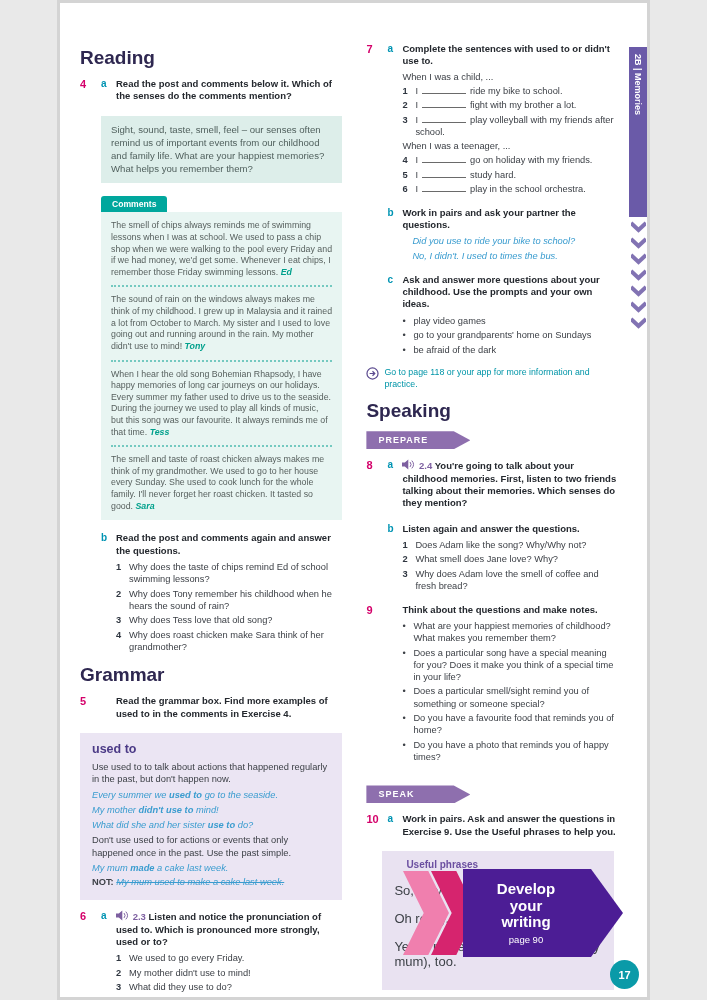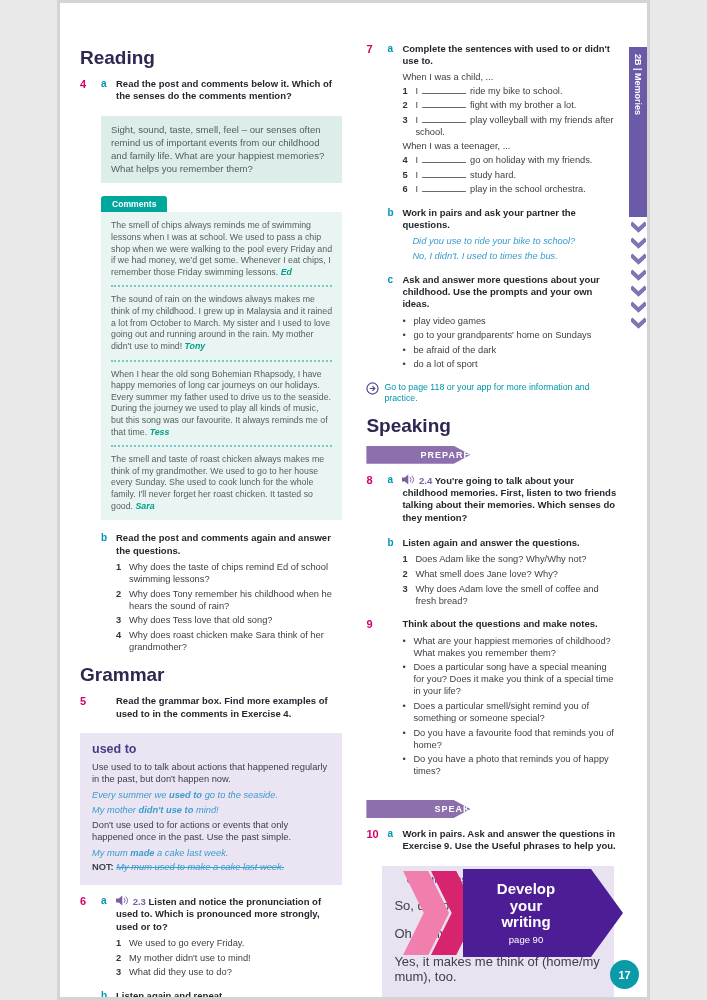--- a/index.html
+++ b/index.html
@@ -44,21 +44,21 @@
   .gb-not .not-lab{font-weight:bold;color:#3d4147;}
   .strike{color:#3a9ccf;font-style:italic;text-decoration:line-through;}
 
   .audio-num{color:#7d5fa0;font-weight:bold;white-space:nowrap;}
   .audio-icon svg{vertical-align:-1px;}
 
   .goto{display:flex;align-items:flex-start;gap:5px;color:#0095a8;font-size:8.8px;margin:4px 0 10px;line-height:1.3;}
 
   .banner{width:104px;height:18px;background:#8e6fae;color:#fff;font-size:9px;font-weight:bold;
           letter-spacing:1px;line-height:18px;padding-left:12px;box-sizing:border-box;
-          clip-path:polygon(0 0,84% 0,100% 50%,84% 100%,0 100%);margin:2px 0 10px;text-align:right;}
+          clip-path:polygon(0 0,84% 0,100% 50%,84% 100%,0 100%);margin:2px 0 10px;}
   .banner.speak{margin-top:20px;}
 
   .useful{background:#e9e2f1;padding:8px 12px;margin:6px 0 10px 16px;width:232px;box-sizing:border-box;}
   .useful-title{color:#6b4fa0;font-weight:bold;font-size:10px;margin:0 12px 4px;}
   .useful p{font-size:13px;color:#3d4147;margin:13px 0;}
 
   .develop{position:absolute;right:24px;bottom:40px;display:flex;align-items:center;}
   .chev{height:84px;}
   .chev1{width:46px;background:#f07fae;clip-path:polygon(0 0,55% 0,100% 50%,55% 100%,0 100%,45% 50%);margin-right:-18px;}
   .chev2{width:46px;background:#d6246e;clip-path:polygon(0 0,55% 0,100% 50%,55% 100%,0 100%,45% 50%);margin-right:-14px;}
@@ -139,20 +139,21 @@
         <div class="ex-body">
           <p class="instr">Read the grammar box. Find more examples of used to in the comments in Exercise 4.</p>
         </div>
       </div>
 
       <div class="grammar-box">
         <div class="gb-title">used to</div>
         <p class="gb-rule">Use used to to talk about actions that happened regularly in the past, but don't happen now.</p>
         <p class="gb-ex"><span>Every summer we </span><b>used to</b><span> go to the seaside.</span></p>
         <p class="gb-ex"><span>My mother </span><b>didn't use to</b><span> mind!</span></p>
+        <p class="gb-ex"><span>What did she and her sister </span><b>use to</b><span> do?</span></p>
         <p class="gb-rule">Don't use used to for actions or events that only happened once in the past. Use the past simple.</p>
         <p class="gb-ex"><span>My mum </span><b>made</b><span> a cake last week.</span></p>
         <p class="gb-not"><span class="not-lab">NOT:</span> <span class="strike">My mum used to make a cake last week.</span></p>
       </div>
 
       <div class="ex">
         <span class="ex-num">6</span>
         <span class="ex-letter">a</span>
         <div class="ex-body">
           <p class="instr"><span class="audio-icon"><svg width="14" height="11" viewBox="0 0 20 14">
@@ -240,24 +241,20 @@
               <span class="dot"></span>
               <span>play video games</span>
             </div>
           <div class="bullet">
               <span class="dot"></span>
               <span>go to your grandparents' home on Sundays</span>
             </div>
           <div class="bullet">
               <span class="dot"></span>
               <span>be afraid of the dark</span>
-            </div>
-          <div class="bullet">
-              <span class="dot"></span>
-              <span>do a lot of sport</span>
             </div>
         </div>
       </div>
 
       <div class="goto">
         <span><svg width="13" height="13" viewBox="0 0 16 16">
               <circle cx="8" cy="8" r="6.8" fill="none" stroke="#5b4a8f" stroke-width="1.5"></circle>
               <path d="M4.5 8 h6 M8 5.3 L10.8 8 L8 10.7" stroke="#5b4a8f" stroke-width="1.5" fill="none"></path>
             </svg></span>
         <span>Go to page 118 or your app for more information and practice.</span>

